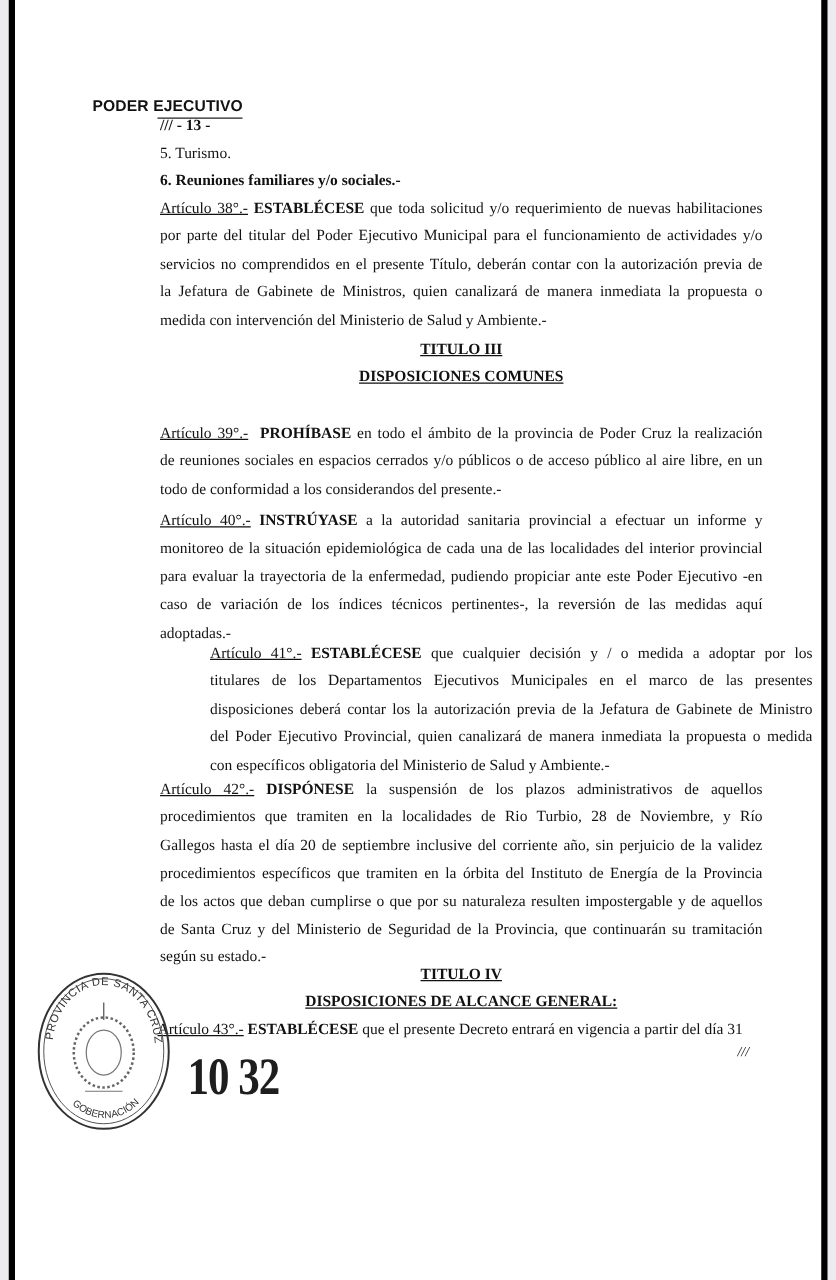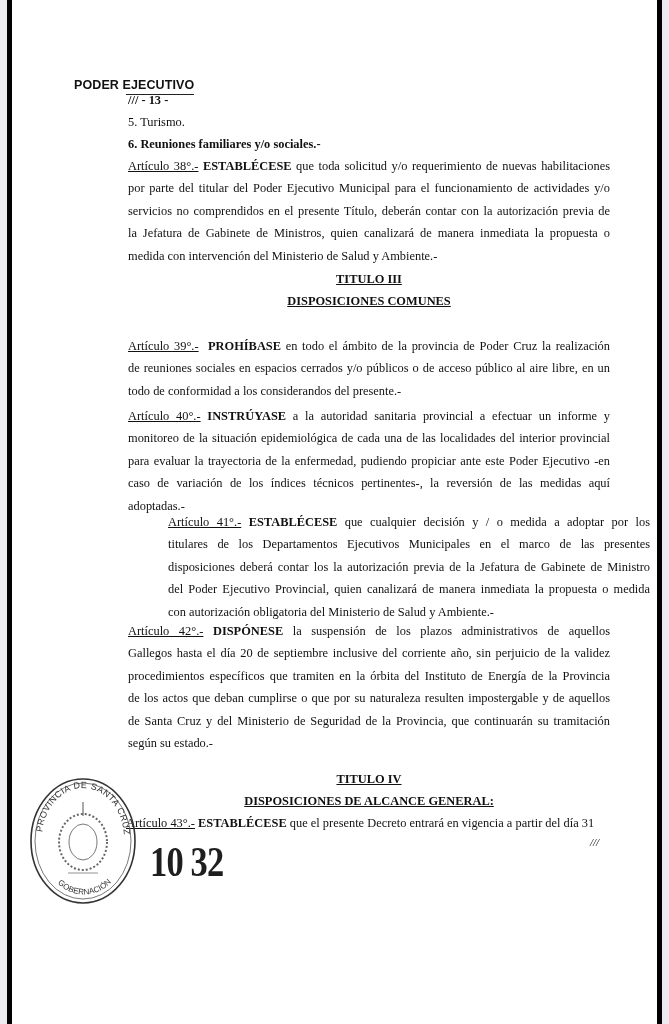--- a/index.html
+++ b/index.html
@@ -89,25 +89,26 @@
   <span class="justify-line">para evaluar la trayectoria de la enfermedad, pudiendo propiciar ante este Poder Ejecutivo -en</span>
   <span class="justify-line">caso de variación de los índices técnicos pertinentes-, la reversión de las medidas aquí</span>
   <span class="line">adoptadas.-</span>
 </div>
 
 <div class="txt" style="top:511px;margin-left:40px;">
   <span class="justify-line"><span class="art-label">Artículo 41°.-</span> <span class="bold">ESTABLÉCESE</span><span> que cualquier decisión y / o medida a adoptar por los</span></span>
   <span class="justify-line">titulares de los Departamentos Ejecutivos Municipales en el marco de las presentes</span>
   <span class="justify-line">disposiciones deberá contar los la autorización previa de la Jefatura de Gabinete de Ministro</span>
   <span class="justify-line">del Poder Ejecutivo Provincial, quien canalizará de manera inmediata la propuesta o medida</span>
-  <span class="line">con autorización obligatoria del Ministerio de Salud y Ambiente.-</span>
+  <span class="line">con específicos obligatoria del Ministerio de Salud y Ambiente.-</span>
 </div>
 
 <div class="txt" style="top:620px;">
   <span class="justify-line"><span class="art-label">Artículo 42°.-</span> <span class="bold">DISPÓNESE</span><span> la suspensión de los plazos administrativos de aquellos</span></span>
+  <span class="justify-line">procedimientos que tramiten en la localidades de Rio Turbio, 28 de Noviembre, y Río</span>
   <span class="justify-line">Gallegos hasta el día 20 de septiembre inclusive del corriente año, sin perjuicio de la validez</span>
   <span class="justify-line">procedimientos específicos que tramiten en la órbita del Instituto de Energía de la Provincia</span>
   <span class="justify-line">de los actos que deban cumplirse o que por su naturaleza resulten impostergable y de aquellos</span>
   <span class="justify-line">de Santa Cruz y del Ministerio de Seguridad de la Provincia, que continuarán su tramitación</span>
   <span class="line">según su estado.-</span>
 </div>
 
 <div class="center-title" style="top:772px;">TITULO IV</div>
 <div class="center-title" style="top:794px;">DISPOSICIONES DE ALCANCE GENERAL:</div>
 

